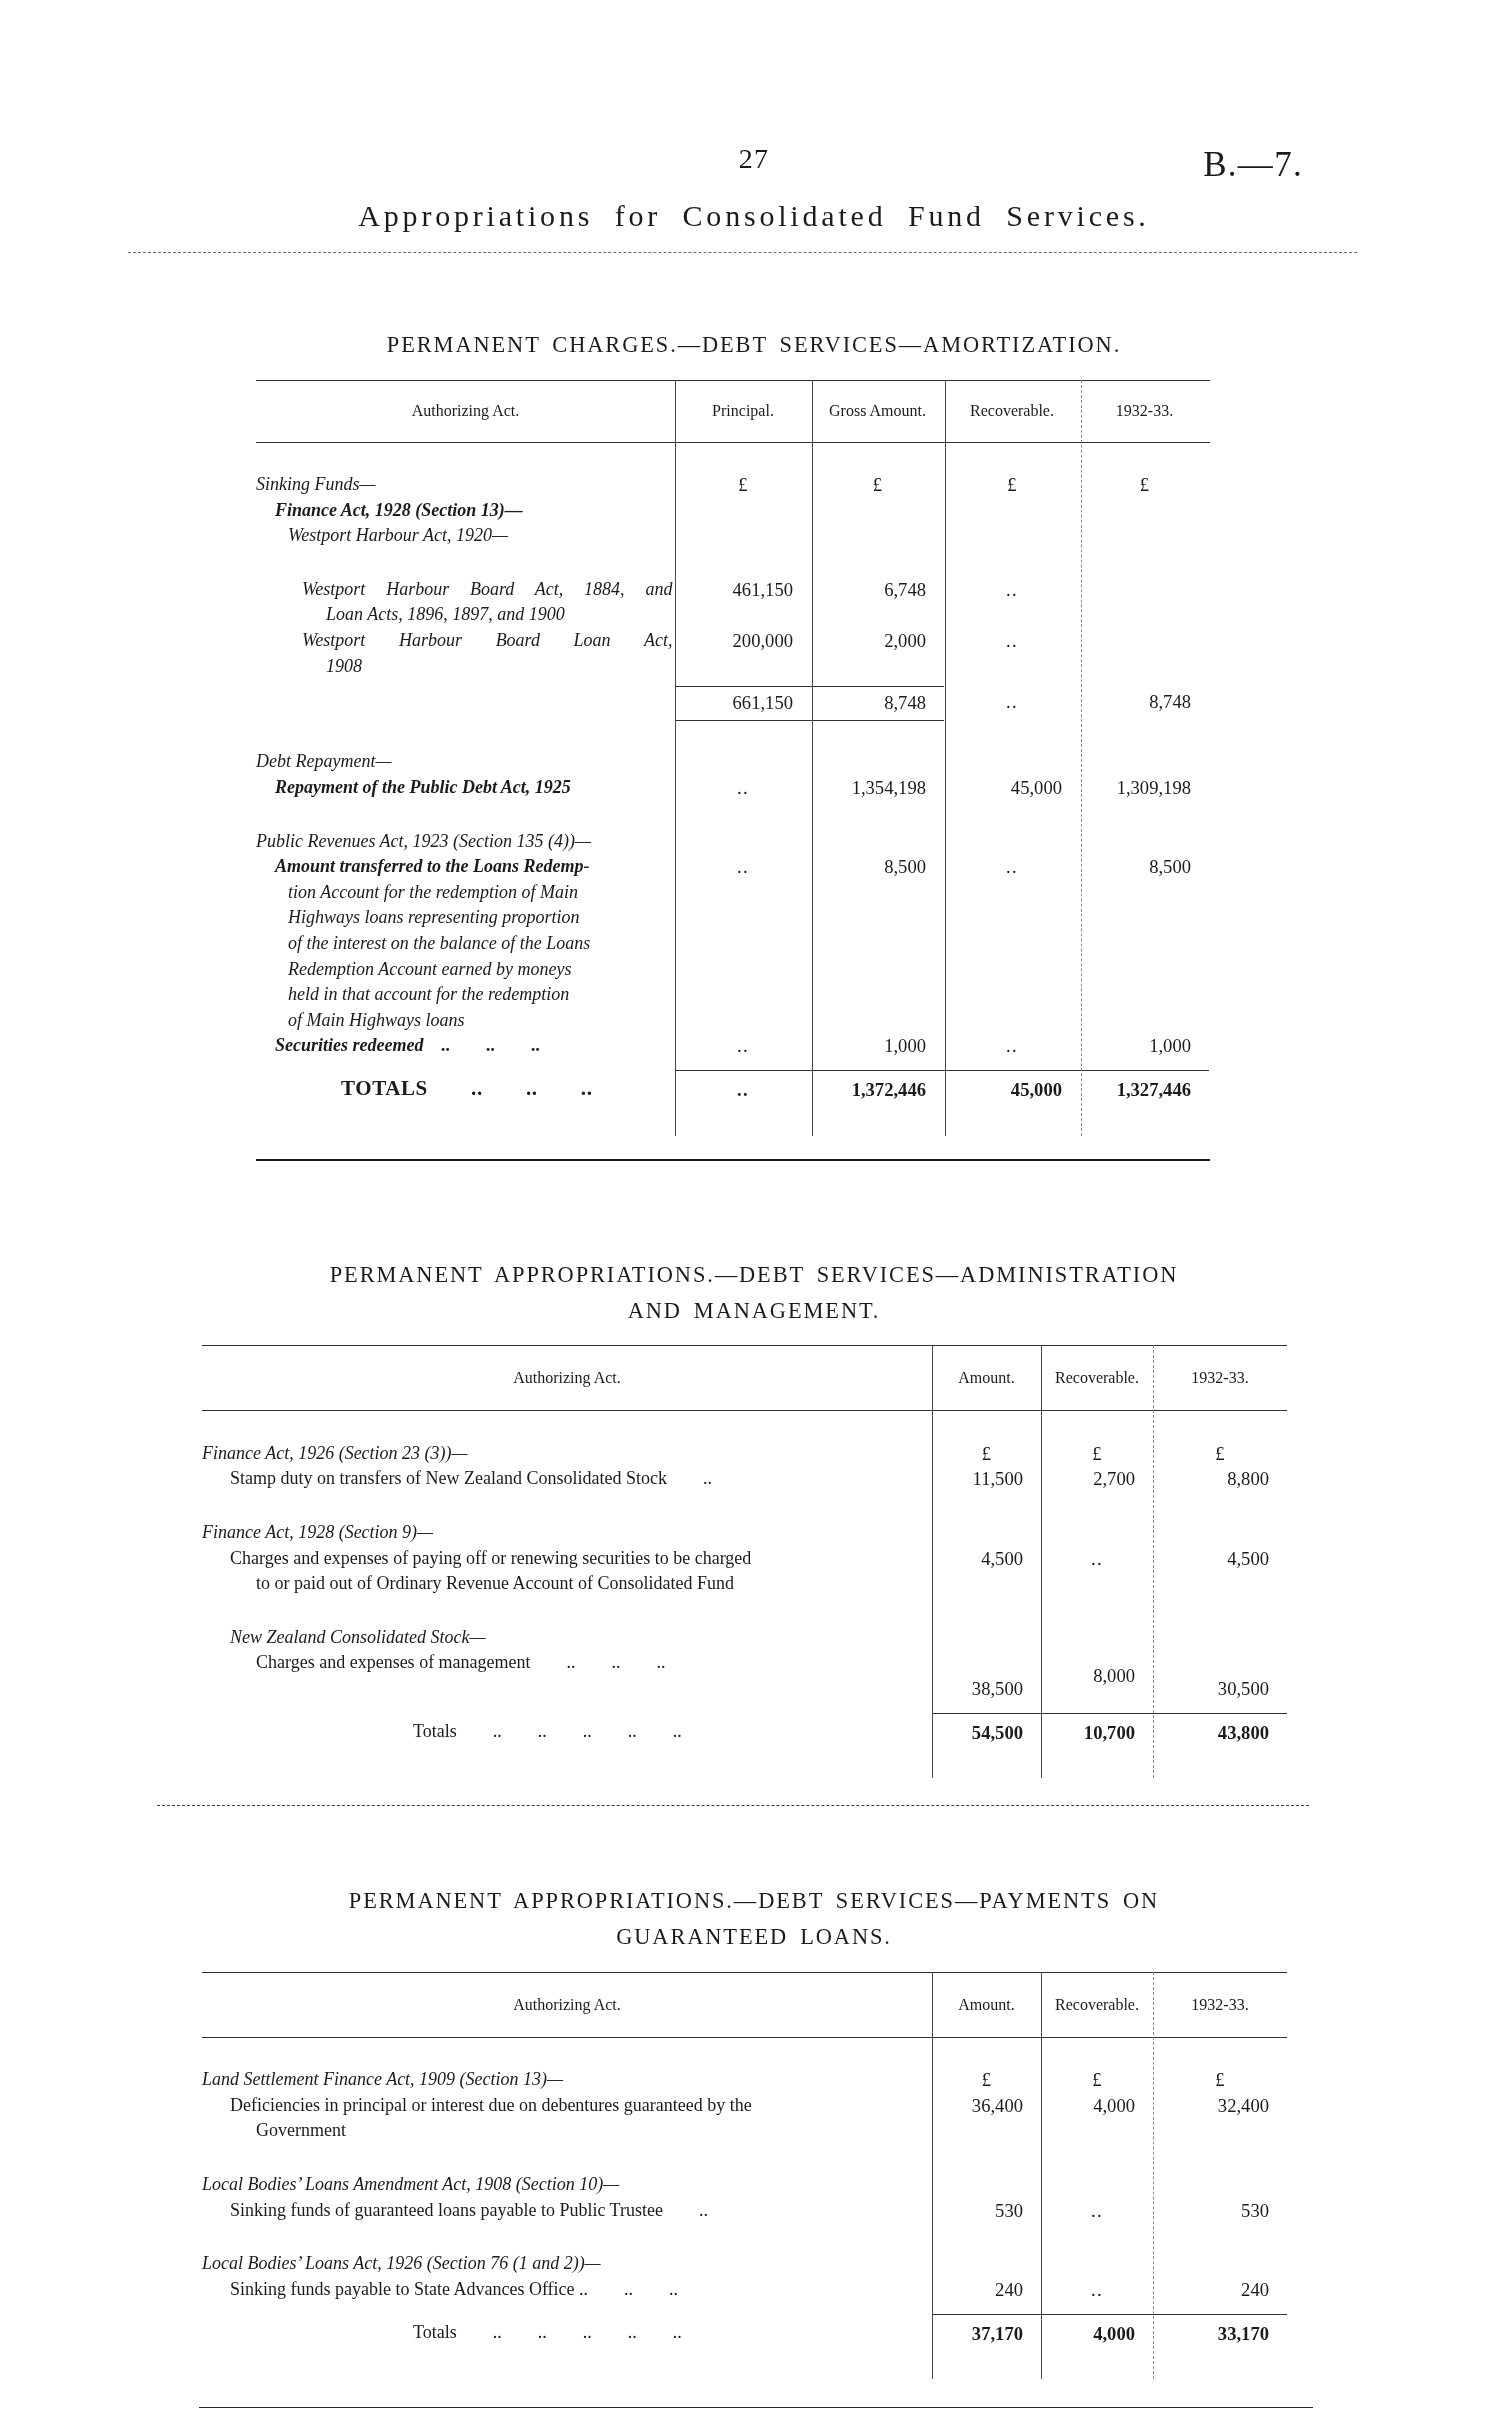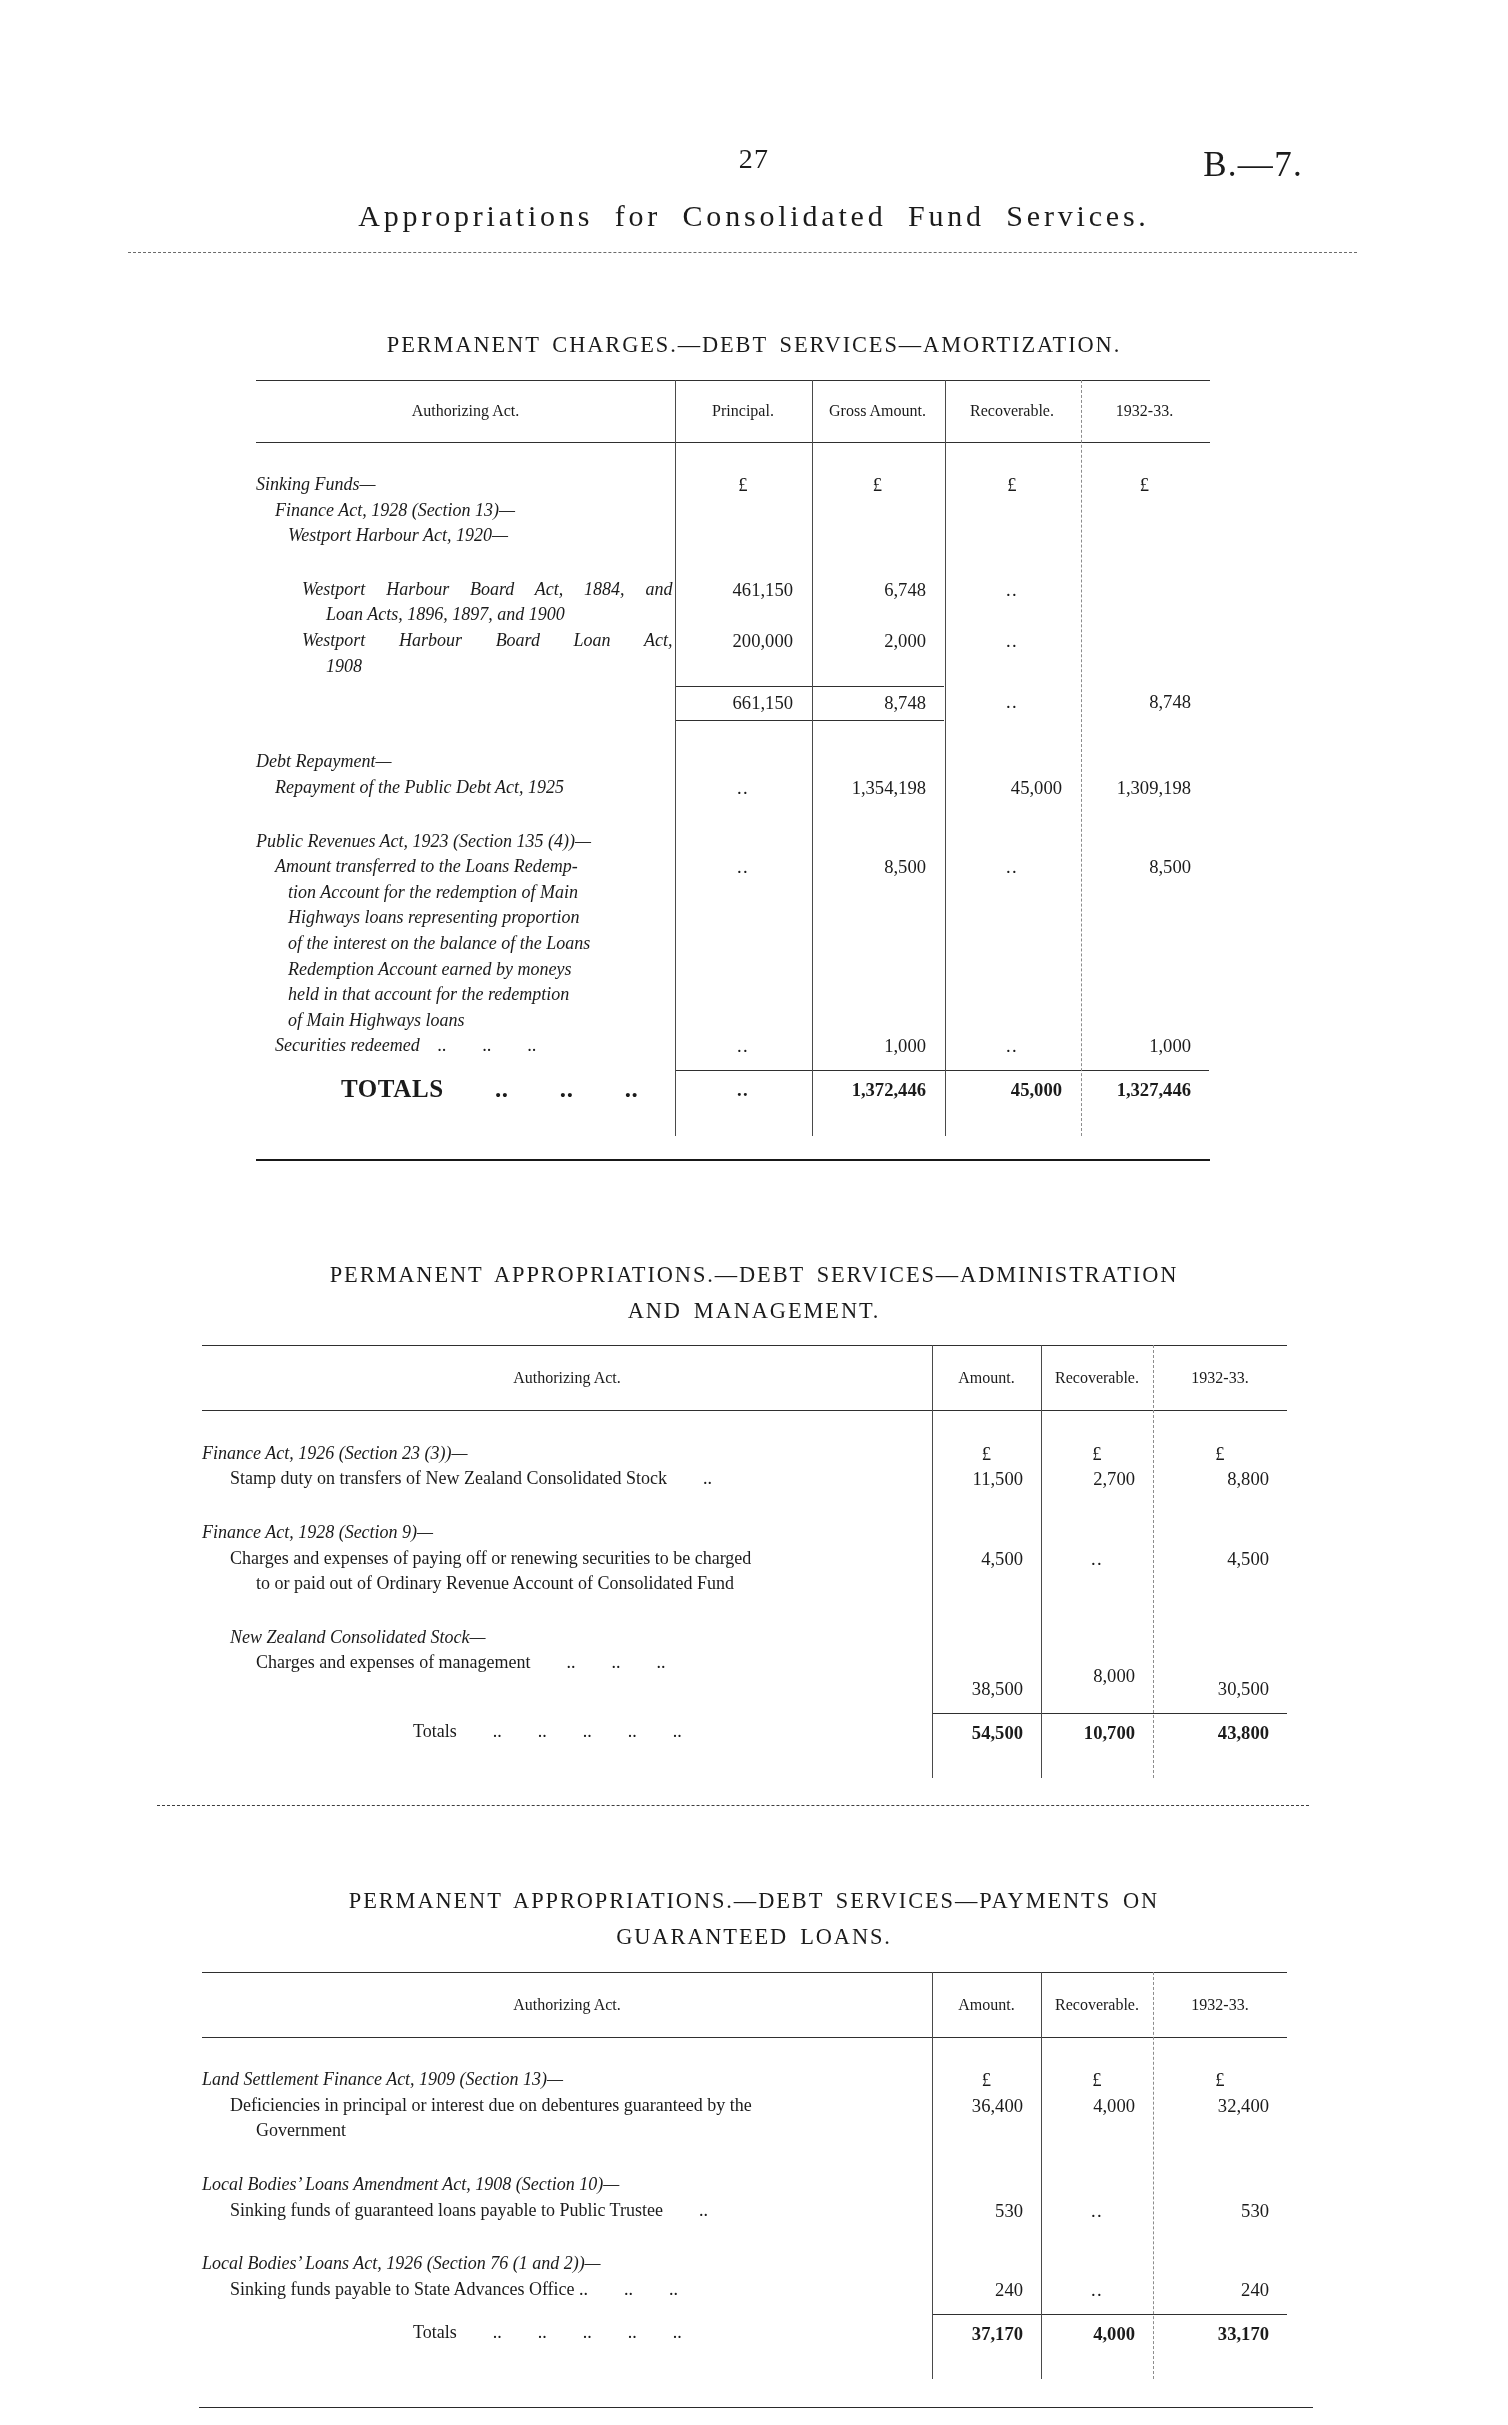--- a/index.html
+++ b/index.html
@@ -55,27 +55,27 @@
   .mcell{font-size:18.6px;line-height:25.6px;}
   .pound{text-align:center;line-height:25.6px;}
   .val{text-align:right;padding-right:18px;line-height:25.6px;}
   .val.dots{text-align:center;padding-right:0;letter-spacing:1.3px;}
   .row.totals .val{font-weight:700;}
   .row.subtotal .mcell{padding:3.8px 0 4.5px;}
   .mcell.boxed{border-top:1.3px solid #2f2f2f;border-bottom:1.3px solid #2f2f2f;}
   .row.totals .mcell{padding-top:5.8px;}
   .row.totals .lcell .line{padding-top:5.8px;}
   
-  .t1 .ind1{padding-left:19px;}
+  .t1 .ind1{padding-left:19px;font-weight:bold;}
   .t1 .ind2{padding-left:32px;}
   .t1 .ind3{padding-left:46px;}
   .t1 .ind4{padding-left:70px;}
   .t23 .ind1{padding-left:28px;}
   .t23 .ind2{padding-left:54px;}
-  .t1 .tot-label{font-weight:700;letter-spacing:0.6px;padding-left:85px;font-size:25px;}
+  .t1 .tot-label{font-weight:700;letter-spacing:0.6px;padding-left:85px;font-size:21px;}
   .t23 .tot-label{padding-left:211px;}
   
   .bottom-rule{height:0;}
   #s1 .bottom-rule{margin-top:23px;border-top:2.6px solid #191919;}
   #s2 .bottom-rule{margin-top:27px;margin-left:-45px;width:1152px;border-top:1.9px dashed #3d3d3d;}
   #s3 .bottom-rule{margin-top:28px;margin-left:-3.2px;width:1114px;border-top:1.9px solid #2a2a2a;}
 </style>
 </head>
 <body>
 

